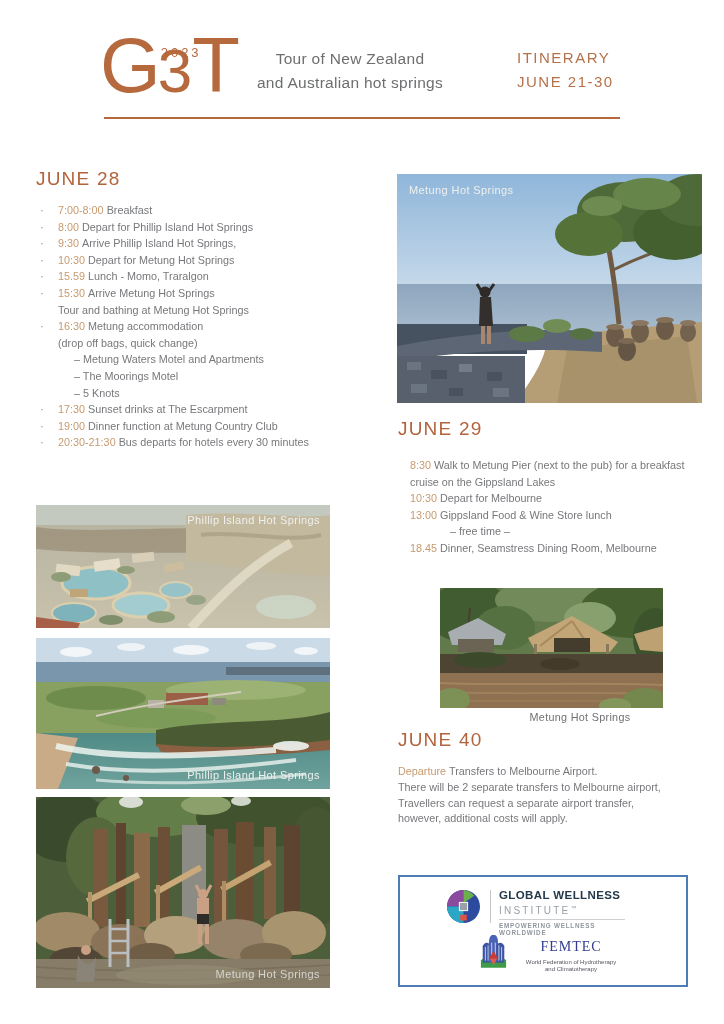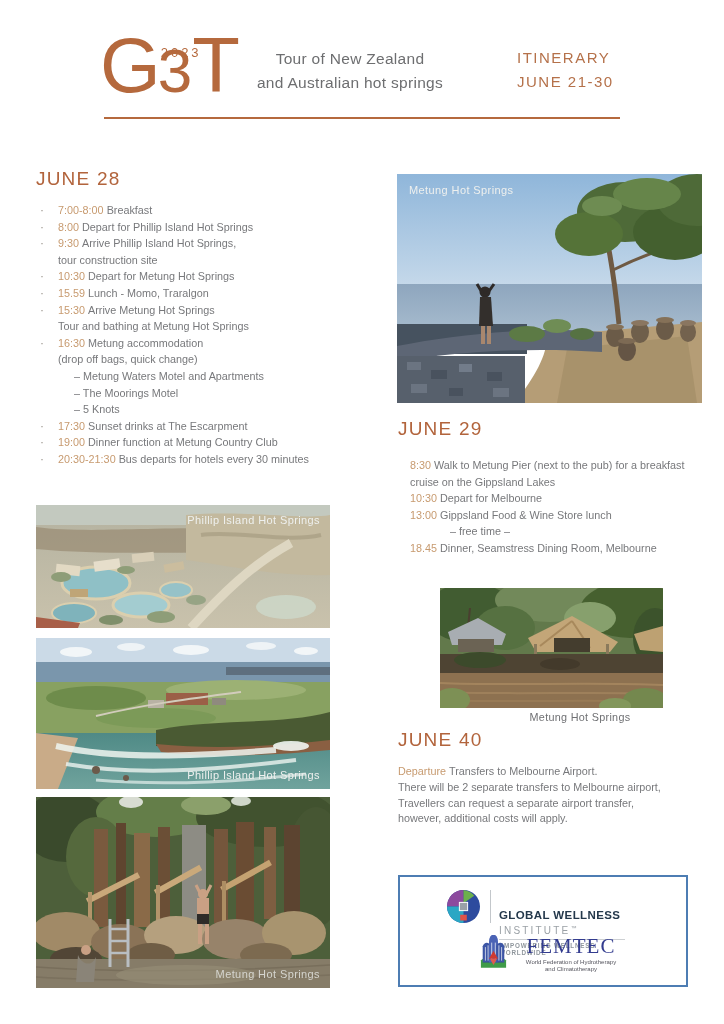--- a/index.html
+++ b/index.html
@@ -40,29 +40,29 @@
   .caption.tl{left:12px;top:10px;}
   .caption.tr{right:10px;top:9px;}
   .caption.br{right:10px;bottom:8px;}
   .caption.dim{color:#d5d5cf;}
   .caption-ext{position:absolute;font-size:10.8px;color:#6f7073;letter-spacing:.3px;}
   
   .footer-box{position:absolute;left:398px;top:875px;width:290px;height:112px;
     background:#ffffff;border:2px solid #4d7db3;box-sizing:border-box;}
   .gwi-circle{position:absolute;left:47px;top:13px;width:33px;height:33px;}
   .gwi-div{position:absolute;left:90px;top:13px;width:1px;height:33px;background:#c3c7cb;}
-  .gwi-text{position:absolute;left:99px;top:32px;width:132px;}
+  .gwi-text{position:absolute;left:99px;top:12px;width:132px;}
   .gwi-name{font-size:11.5px;font-weight:bold;color:#24384b;letter-spacing:.4px;line-height:13px;}
   .gwi-inst{font-size:10px;color:#9aa0a5;letter-spacing:2.2px;line-height:12px;}
   .gwi-inst sup{font-size:6px;letter-spacing:0;}
   .gwi-rule{width:126px;height:1px;background:#cdd0d3;margin:2px 0 2px 0;}
   .gwi-tag{font-size:6.3px;font-weight:bold;color:#8f969c;letter-spacing:.8px;}
   .femtec-logo{position:absolute;left:80px;top:58px;width:27px;height:35px;}
   .femtec-text{position:absolute;left:111px;top:59px;width:120px;text-align:center;}
-  .femtec-name{font-family:"Liberation Serif","DejaVu Serif",serif;font-size:21px;
+  .femtec-name{font-family:"Liberation Serif","DejaVu Serif",serif;font-size:14px;
     color:#333c8f;letter-spacing:1px;line-height:21px;}
   .femtec-tag{font-size:6px;color:#55555e;line-height:7px;margin-top:2px;}
 </style>
 </head>
 <body>
 
 <div class="page">
 
   <div>
     <div class="logo"><span class="lg">G</span><span class="mid"><span class="yr">2023</span><span class="three">3</span></span><span class="lg">T</span></div>
@@ -75,21 +75,20 @@
       <div>JUNE 21-30</div>
     </div>
     <div class="header-rule"></div>
   </div>
 
   <div class="day-title" style="left:36px;top:168px;">JUNE 28</div>
   <div id="list28" class="list list28" style="left:36px;top:202px;width:320px;">
       <div class="row"><span class="bullet">·</span><span class="time">7:00-8:00</span><span>Breakfast</span></div>
       <div class="row"><span class="bullet">·</span><span class="time">8:00</span><span>Depart for Phillip Island Hot Springs</span></div>
       <div class="row"><span class="bullet">·</span><span class="time">9:30</span><span>Arrive Phillip Island Hot Springs,</span></div>
-      <div class="row"><span>tour construction site</span></div>
       <div class="row"><span class="bullet">·</span><span class="time">10:30</span><span>Depart for Metung Hot Springs</span></div>
       <div class="row"><span class="bullet">·</span><span class="time">15.59</span><span>Lunch - Momo, Traralgon</span></div>
       <div class="row"><span class="bullet">·</span><span class="time">15:30</span><span>Arrive Metung Hot Springs</span></div>
       <div class="row"><span>Tour and bathing at Metung Hot Springs</span></div>
       <div class="row"><span class="bullet">·</span><span class="time">16:30</span><span>Metung accommodation</span></div>
       <div class="row"><span>(drop off bags, quick change)</span></div>
       <div class="row indent"><span>– Metung Waters Motel and Apartments</span></div>
       <div class="row indent"><span>– The Moorings Motel</span></div>
       <div class="row indent"><span>–  5 Knots</span></div>
       <div class="row"><span class="bullet">·</span><span class="time">17:30</span><span>Sunset drinks at The Escarpment</span></div>

